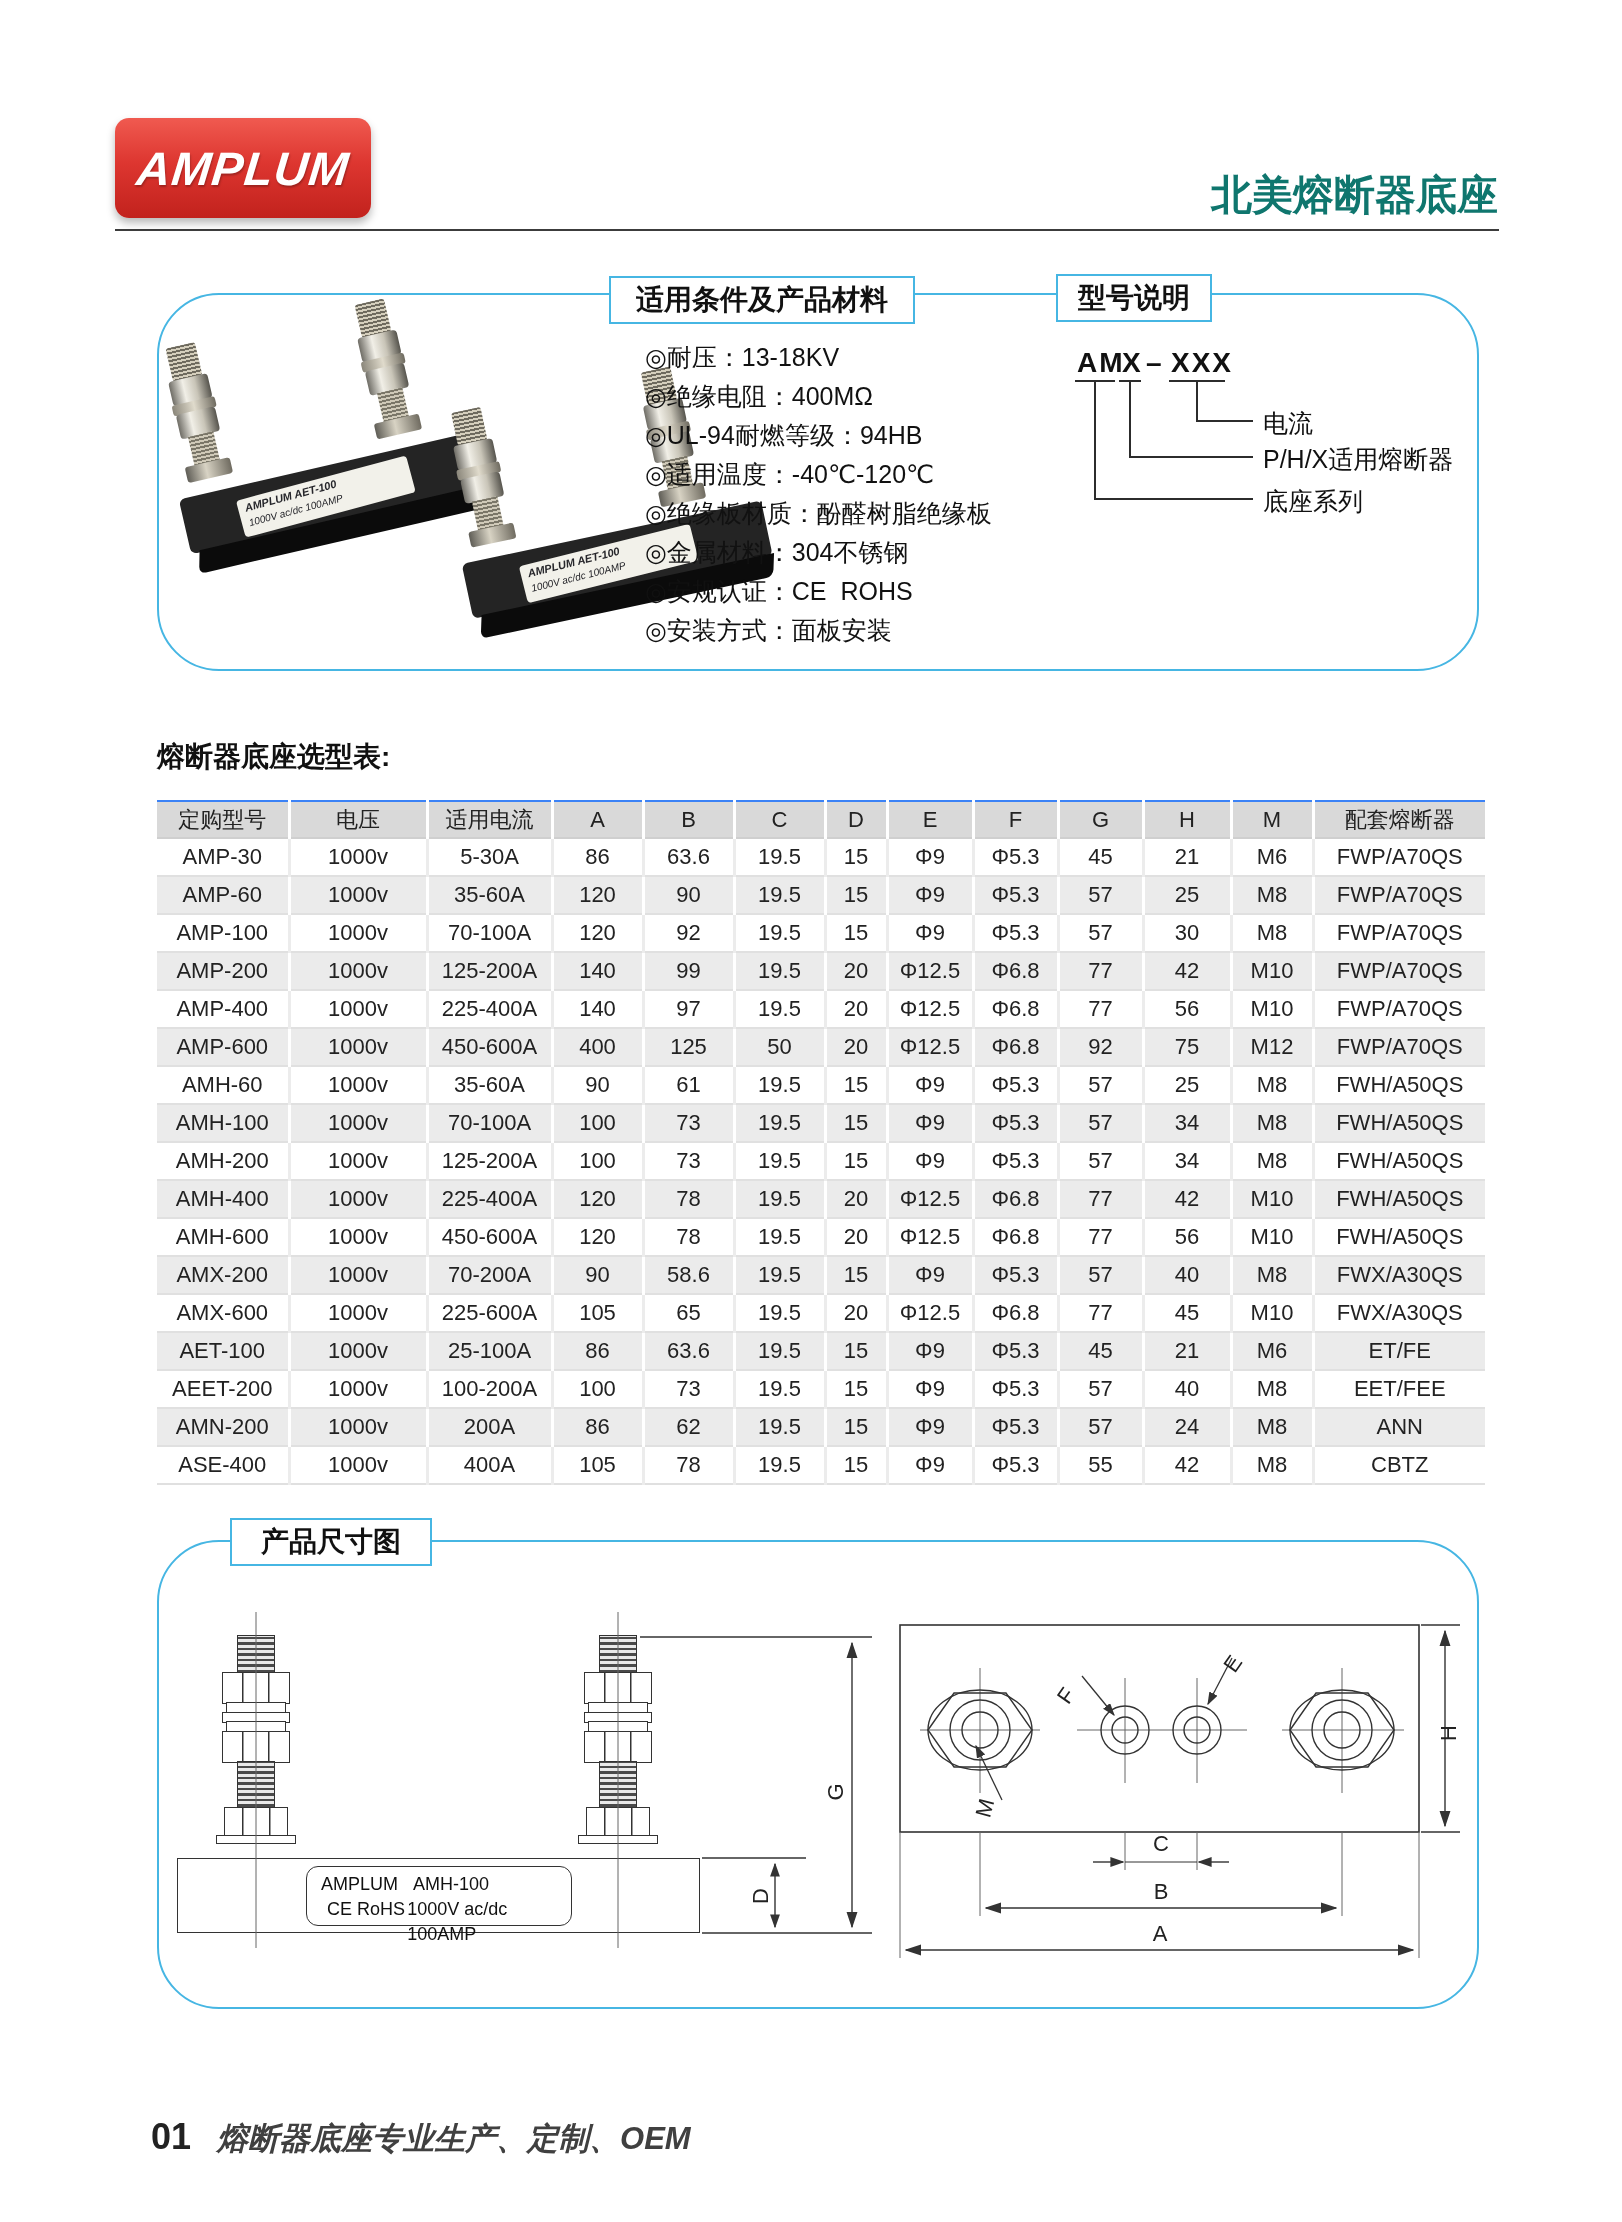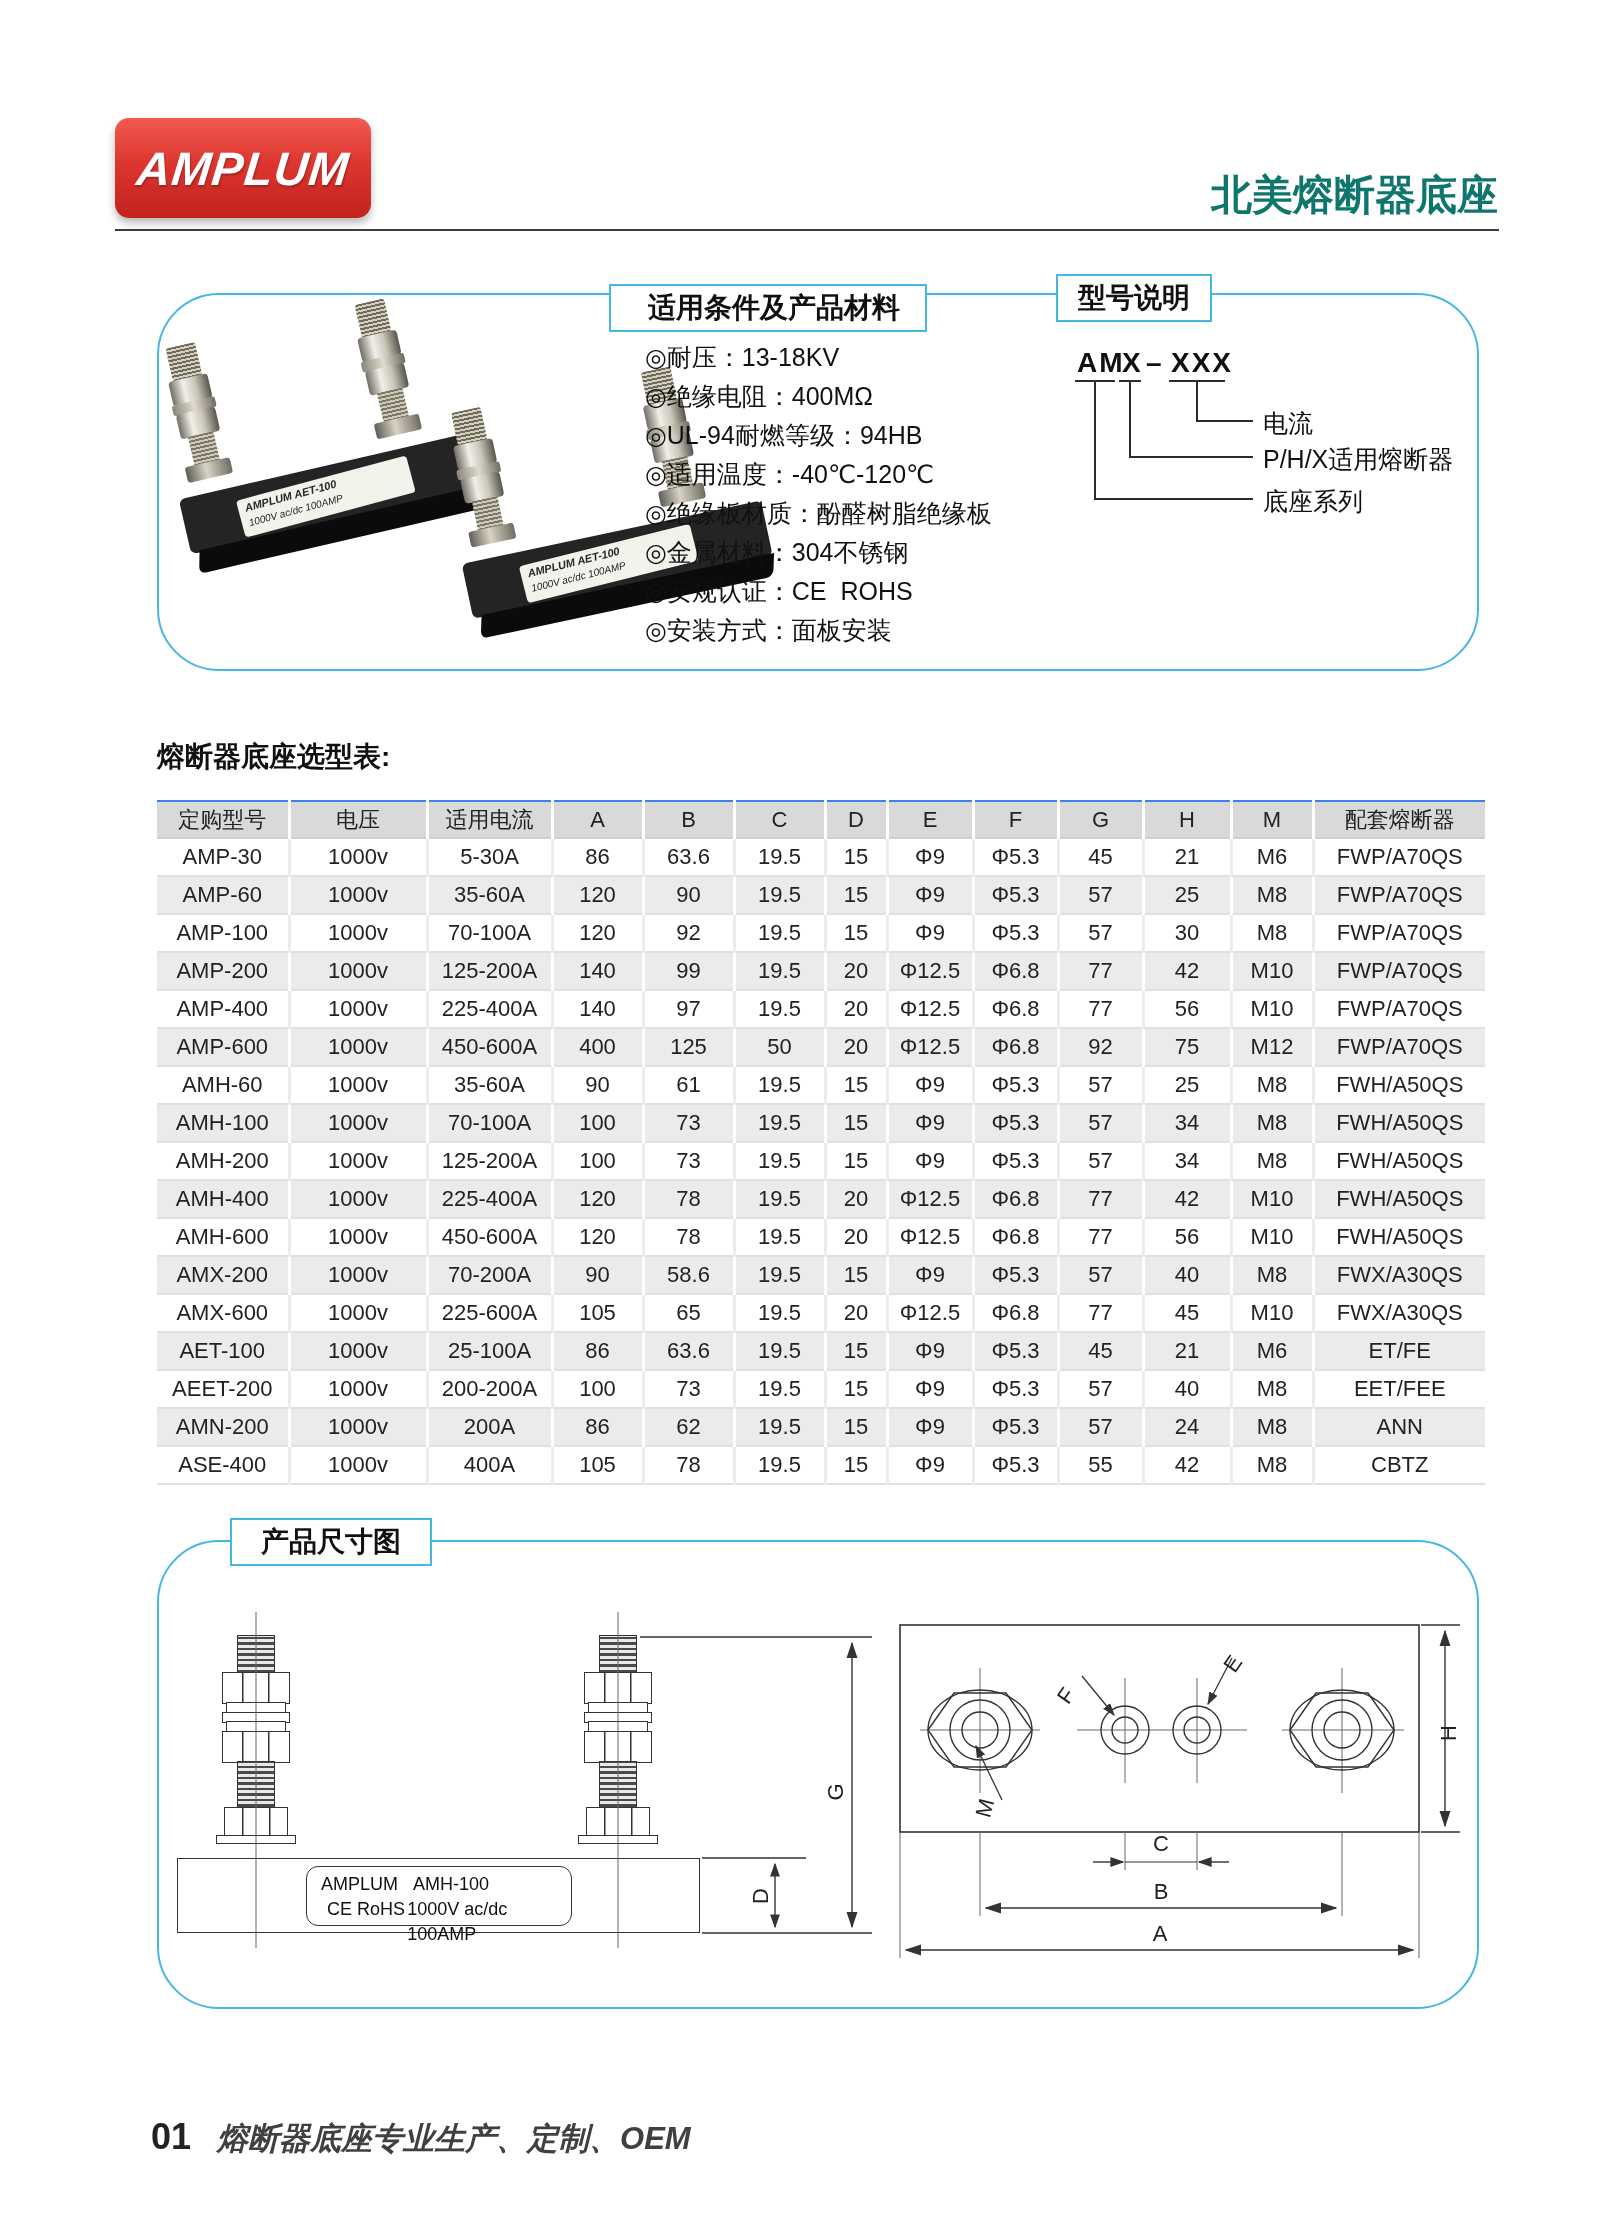--- a/index.html
+++ b/index.html
@@ -119,21 +119,21 @@
 <body>
 
 <div class="abs logo">
   <span>AMPLUM</span>
 </div>
 <div class="abs page-title">北美熔断器底座</div>
 <div class="abs header-rule"></div>
 
 <div class="abs panel" style="left:157px;top:293px;width:1318px;height:374px;"></div>
 
-<div class="abs panel-label" style="left:609px;top:284px;width:302px;height:44px;padding-left:12px;">
+<div class="abs panel-label" style="left:609px;top:276px;width:302px;height:44px;">
   <span>适用条件及产品材料</span>
 </div>
 <div class="abs panel-label" style="left:1056px;top:274px;width:152px;height:44px;">
   <span>型号说明</span>
 </div>
 
 <div class="photo-unit" style="left:168px;top:315px;transform:rotate(-13deg);">
   <div class="p-stud" style="left:14px;">
     <div class="p-thread"></div>
     <div class="p-nut"></div>
@@ -462,21 +462,21 @@
         <td>Φ9</td>
         <td>Φ5.3</td>
         <td>45</td>
         <td>21</td>
         <td>M6</td>
         <td>ET/FE</td>
       </tr>
       <tr>
         <td>AEET-200</td>
         <td>1000v</td>
-        <td>200-200A</td>
+        <td>100-200A</td>
         <td>100</td>
         <td>73</td>
         <td>19.5</td>
         <td>15</td>
         <td>Φ9</td>
         <td>Φ5.3</td>
         <td>57</td>
         <td>40</td>
         <td>M8</td>
         <td>EET/FEE</td>

